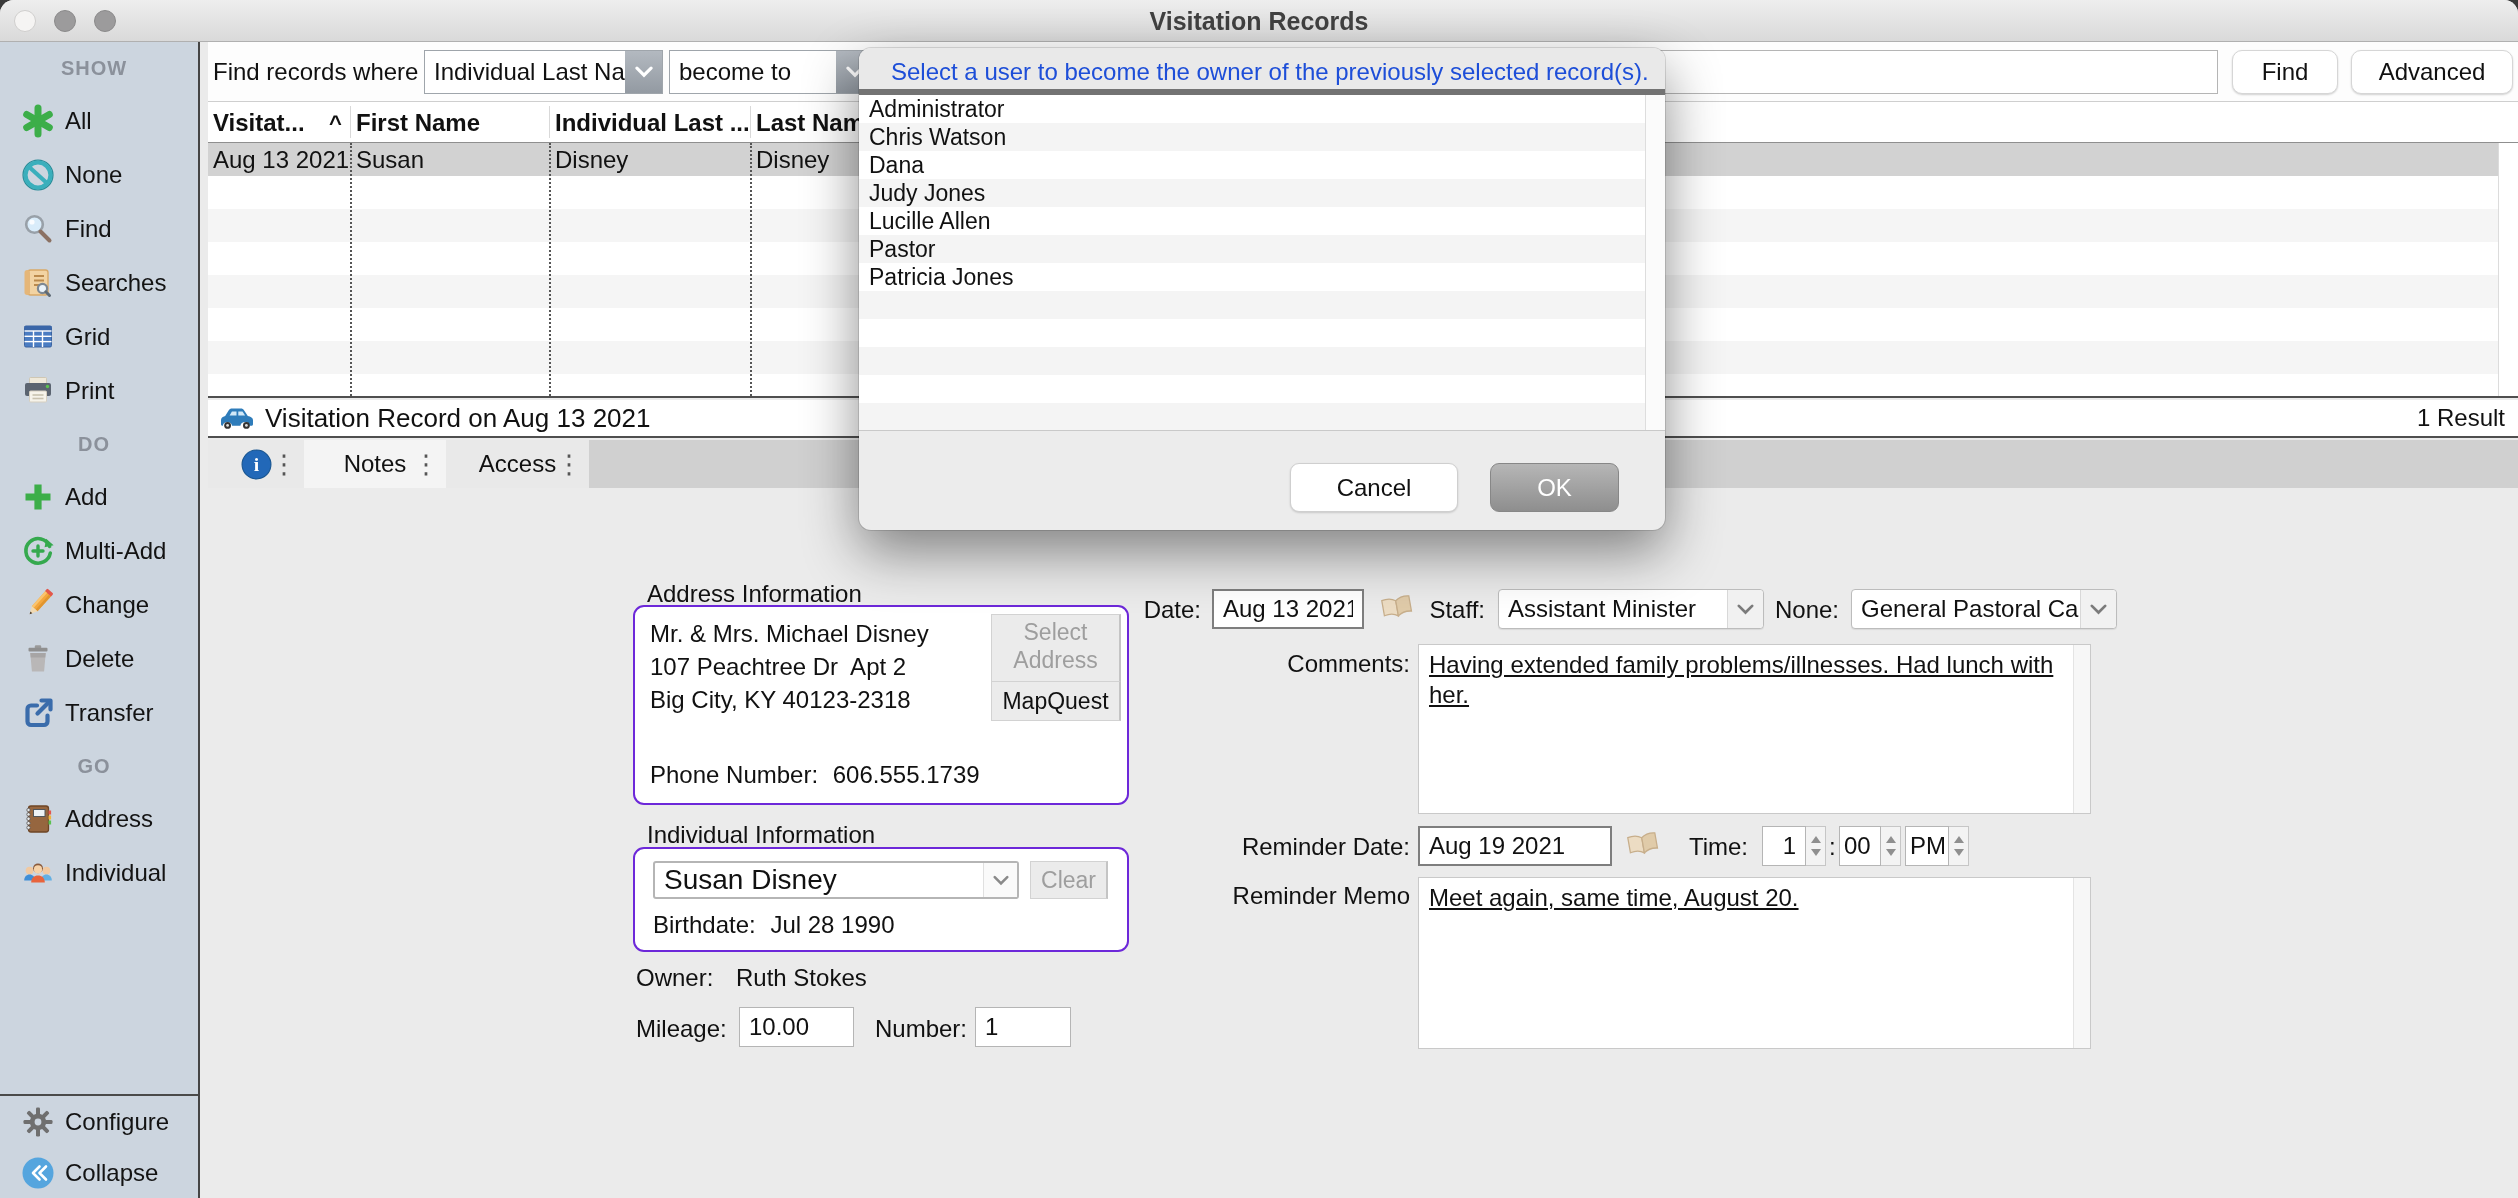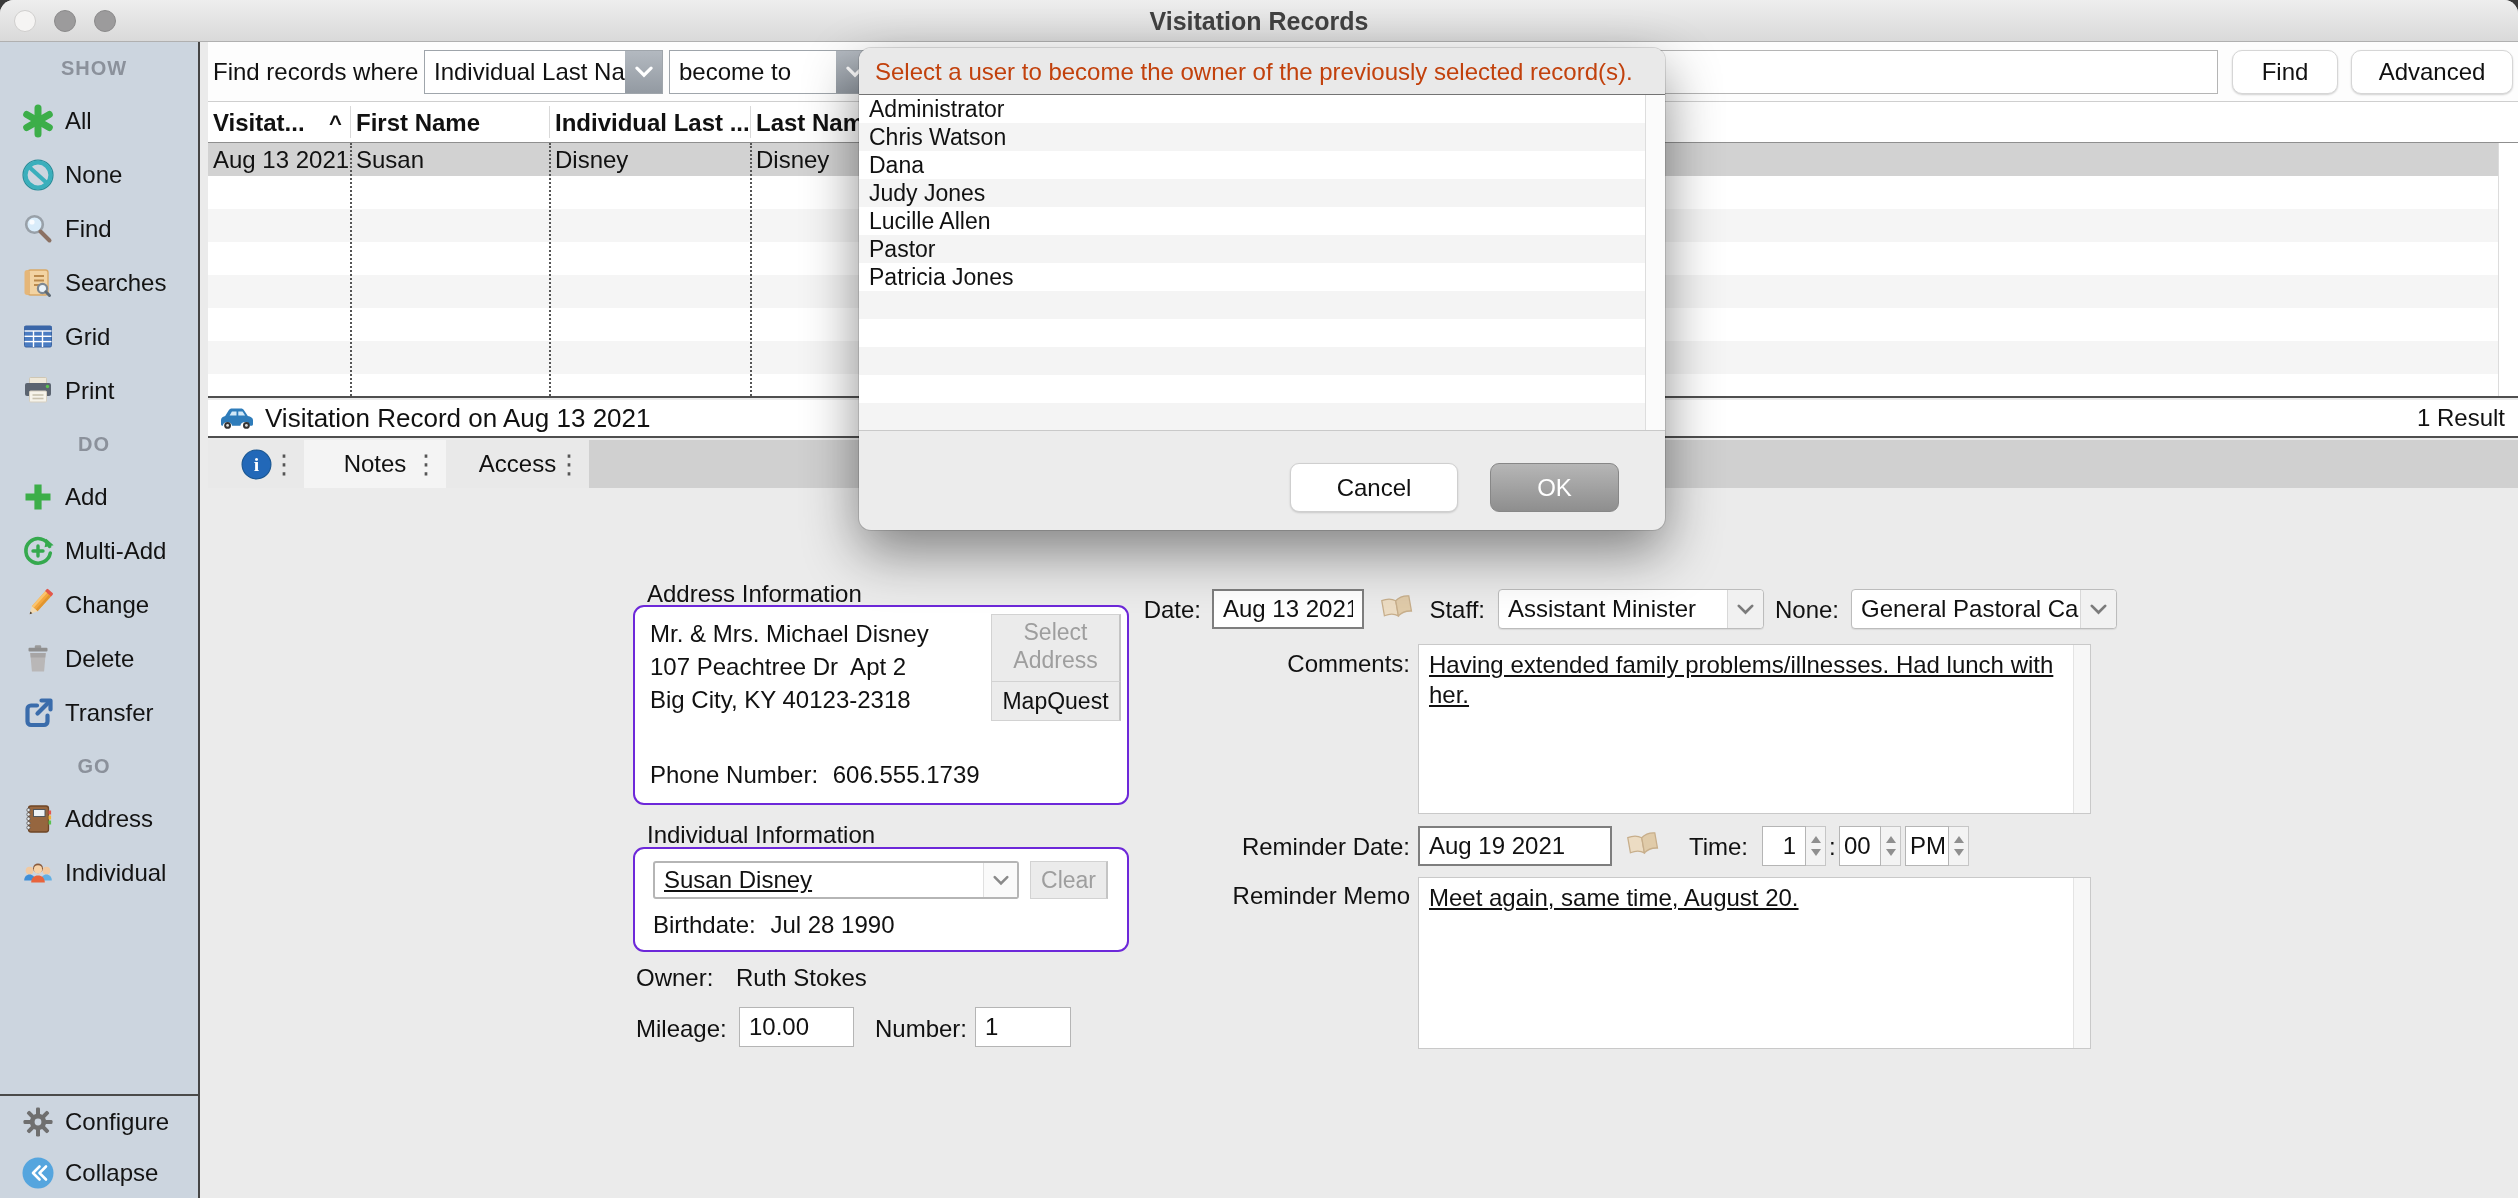--- a/index.html
+++ b/index.html
@@ -79,21 +79,21 @@
   
   .content{position:absolute;left:0;top:446px;right:0;bottom:0;background:#ebebeb;}
   .flabel{position:absolute;font-size:24px;white-space:nowrap;}
   .r{text-align:right;}
   .groupbox{position:absolute;background:#fff;border:2px solid #6d28d9;border-radius:11px;}
   .addr-line{font-size:24px;line-height:33px;white-space:pre-wrap;}
   .mini-btn{position:absolute;background:#ebebeb;border:1px solid #d2d2d2;border-right:2px solid #c4c4c4;
             font-size:23px;text-align:center;}
   .disabled-txt{color:#9e9e9e;}
   .combo{position:absolute;background:#fff;border:2px solid #b5b5b5;border-radius:3px;display:flex;}
-  .combo .dd-text{line-height:34px;font-size:24px;text-decoration:underline;}
+  .combo .dd-text{line-height:34px;font-size:28px;}
   .combo-chev{width:34px;display:flex;align-items:center;justify-content:center;color:#8a8a8a;background:#fafafa;border-left:1px solid #e0e0e0;}
   .combo-chev svg{width:16px;height:11px;}
   .field{position:absolute;height:40px;}
   .datefield{border:2px solid #7e7e7e;}
   .select{position:absolute;height:40px;background:#fff;border:1px solid #bcbcbc;border-radius:4px;display:flex;
           box-shadow:0 1px 1px rgba(0,0,0,.08);}
   .select .dd-text{line-height:38px;}
   .select-chev{width:36px;background:#f1f1f1;border-left:1px solid #d8d8d8;border-radius:0 4px 4px 0;
                display:flex;align-items:center;justify-content:center;color:#7b7b7b;}
   .select-chev svg{width:17px;height:11px;}
@@ -103,22 +103,22 @@
   .bookicon{position:absolute;width:38px;height:28px;}
   .stepper{position:absolute;width:20px;height:40px;background:#f3f3f3;border:1px solid #c6c6c6;border-left:none;
            display:flex;flex-direction:column;align-items:center;justify-content:center;gap:6px;}
   .arr-up{width:0;height:0;border-left:5px solid transparent;border-right:5px solid transparent;border-bottom:7px solid #8f8f8f;}
   .arr-dn{width:0;height:0;border-left:5px solid transparent;border-right:5px solid transparent;border-top:7px solid #8f8f8f;}
   .colon{position:absolute;font-size:24px;}
 
   
   .dialog{position:absolute;left:859px;top:48px;width:806px;height:482px;background:#ececec;border-radius:12px;
           box-shadow:0 22px 55px rgba(0,0,0,.45),0 0 0 1px rgba(0,0,0,.12);overflow:hidden;z-index:50;}
-  .dlg-header{height:47px;background:#e9e9e9;border-bottom:1px solid #737373;font-size:24px;line-height:47px;
-              padding-left:16px;color:#c2410c;white-space:nowrap;}
+  .dlg-header{height:47px;background:#e9e9e9;border-bottom:6px solid #737373;font-size:24px;line-height:47px;
+              padding-left:32px;color:#1d4ed8;white-space:nowrap;}
   .dlg-list{position:absolute;left:0;right:0;top:47px;height:336px;
             background:repeating-linear-gradient(180deg,#ffffff 0 28px,#f4f4f4 28px 56px);
             border-bottom:1px solid #c9c9c9;}
   .dlg-row{height:28px;line-height:28px;font-size:23px;padding-left:10px;}
   .dlg-scroll{position:absolute;top:0;bottom:0;right:0;width:20px;background:#fbfbfb;border-left:1px solid #ddd;}
   .dlg-btn{position:absolute;top:415px;height:49px;border-radius:9px;font-size:24px;text-align:center;line-height:47px;}
   .btn-cancel{left:431px;width:168px;background:#fff;border:1px solid #cfcfcf;box-shadow:0 1px 2px rgba(0,0,0,.15);}
   .btn-ok{left:631px;width:129px;background:linear-gradient(#b6b6b6,#8e8e8e);border:1px solid #878787;color:#fff;}
 </style>
 </head>

